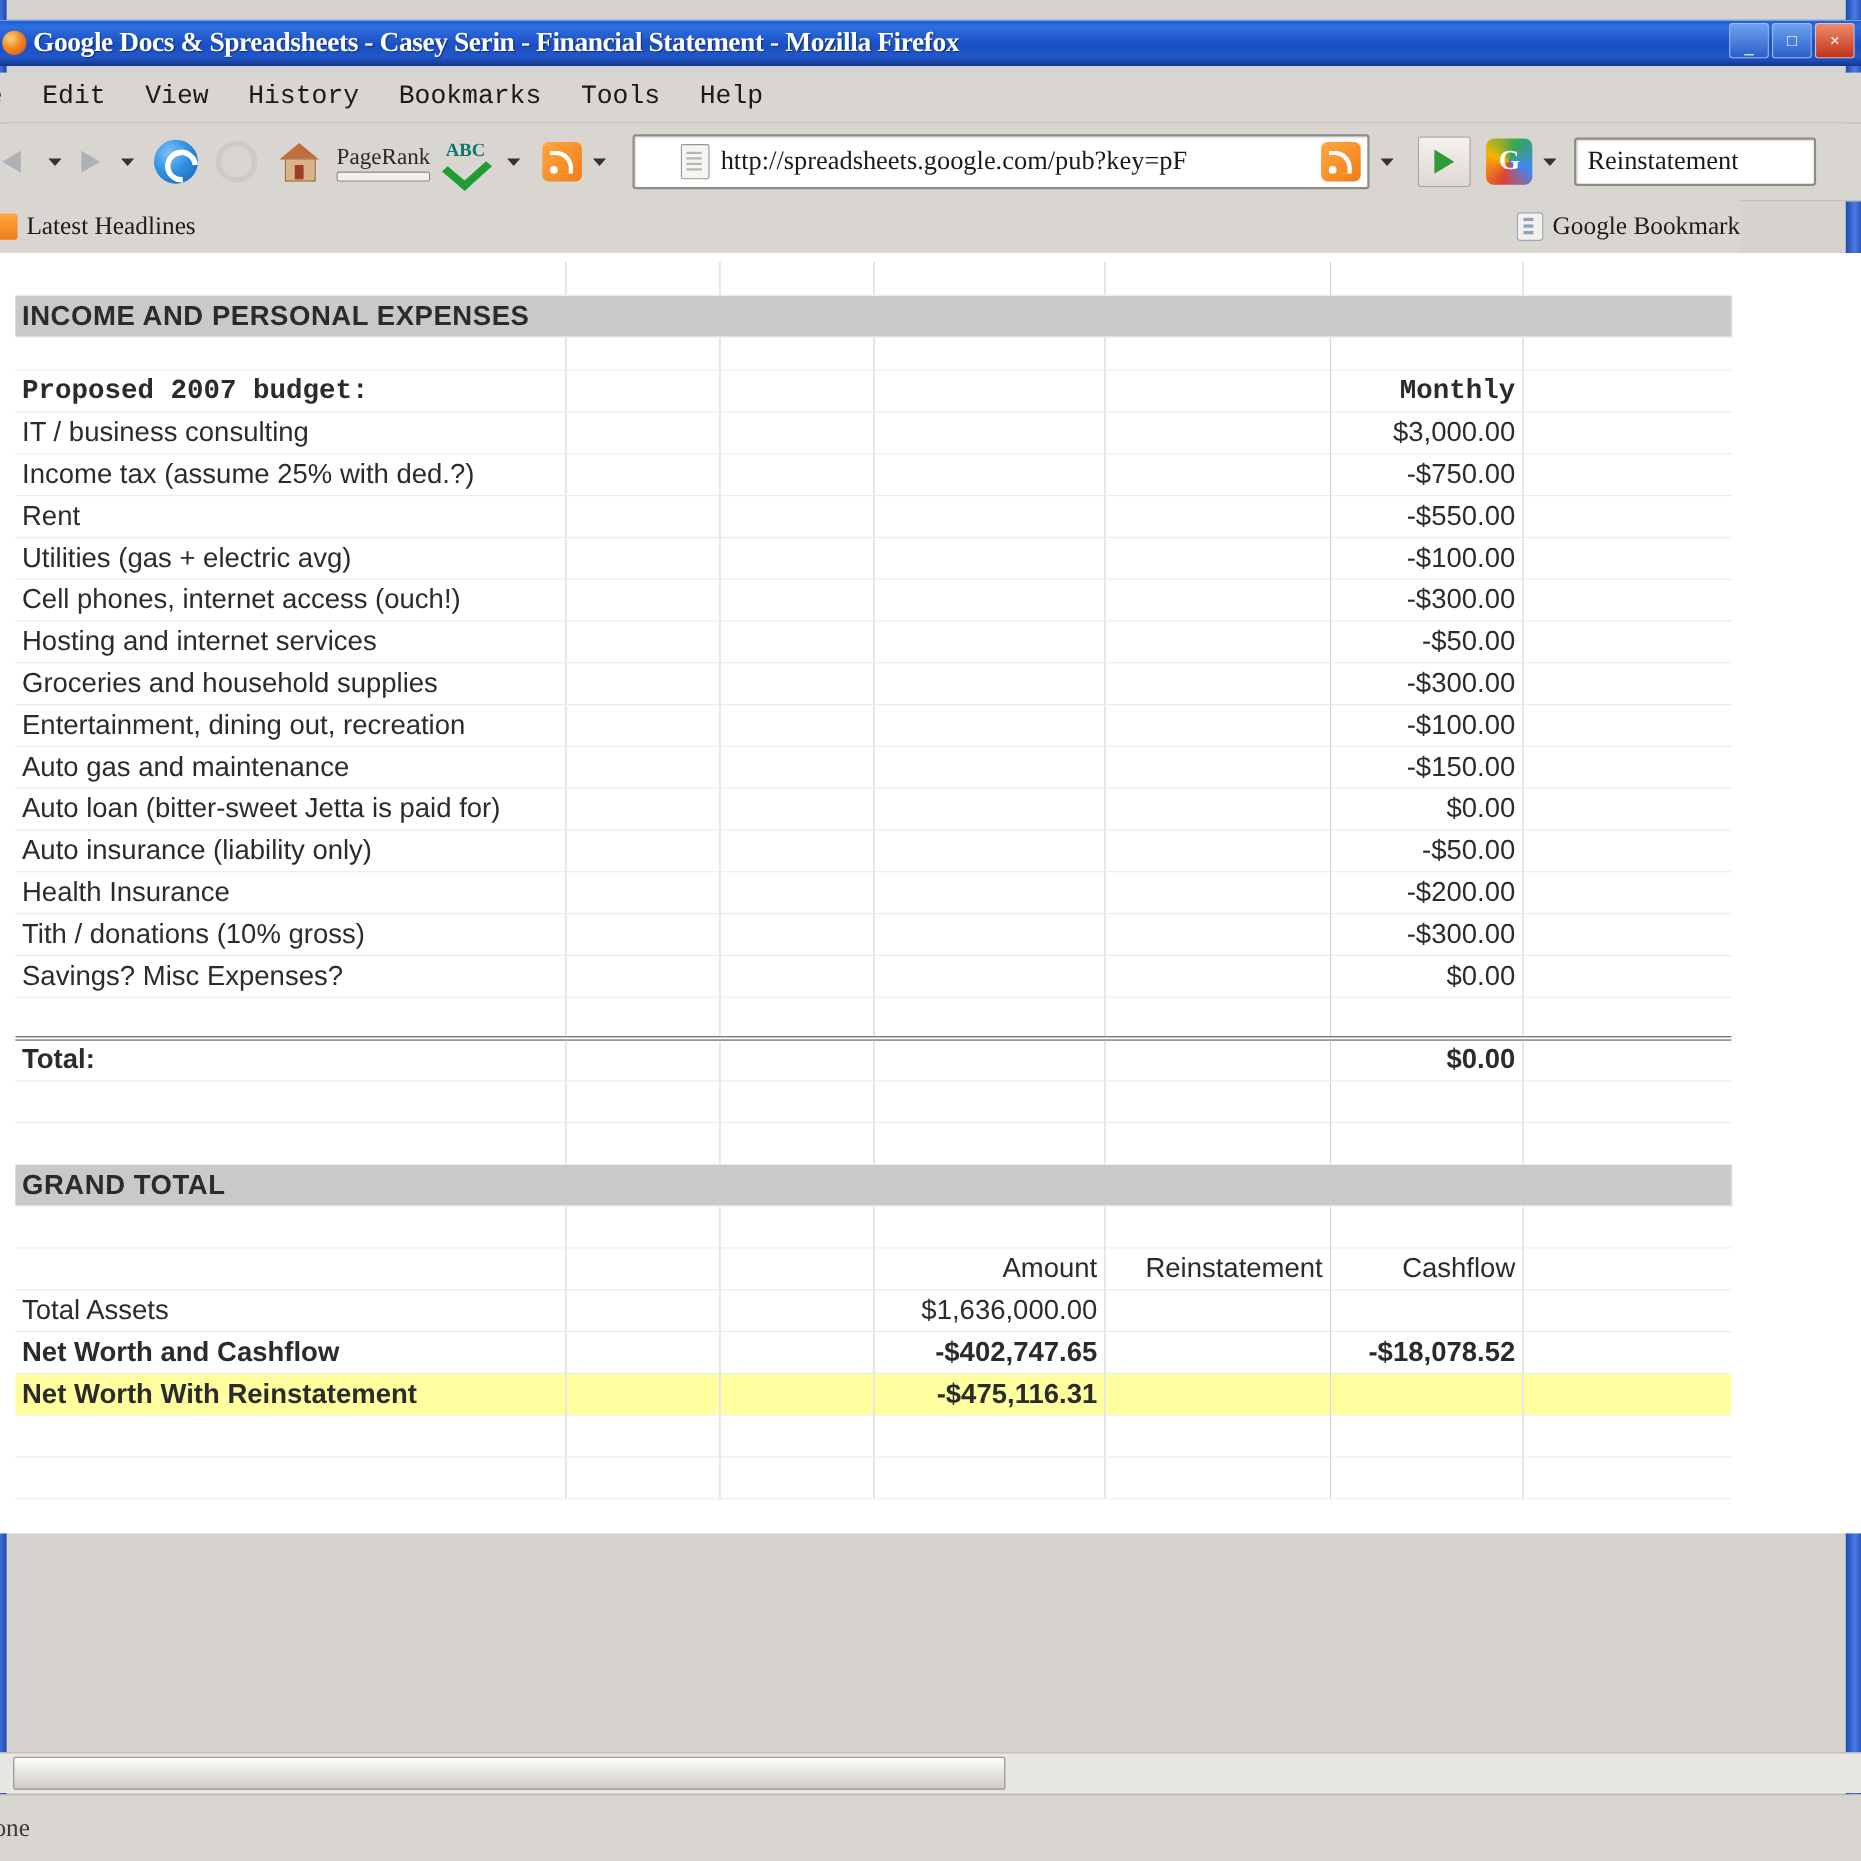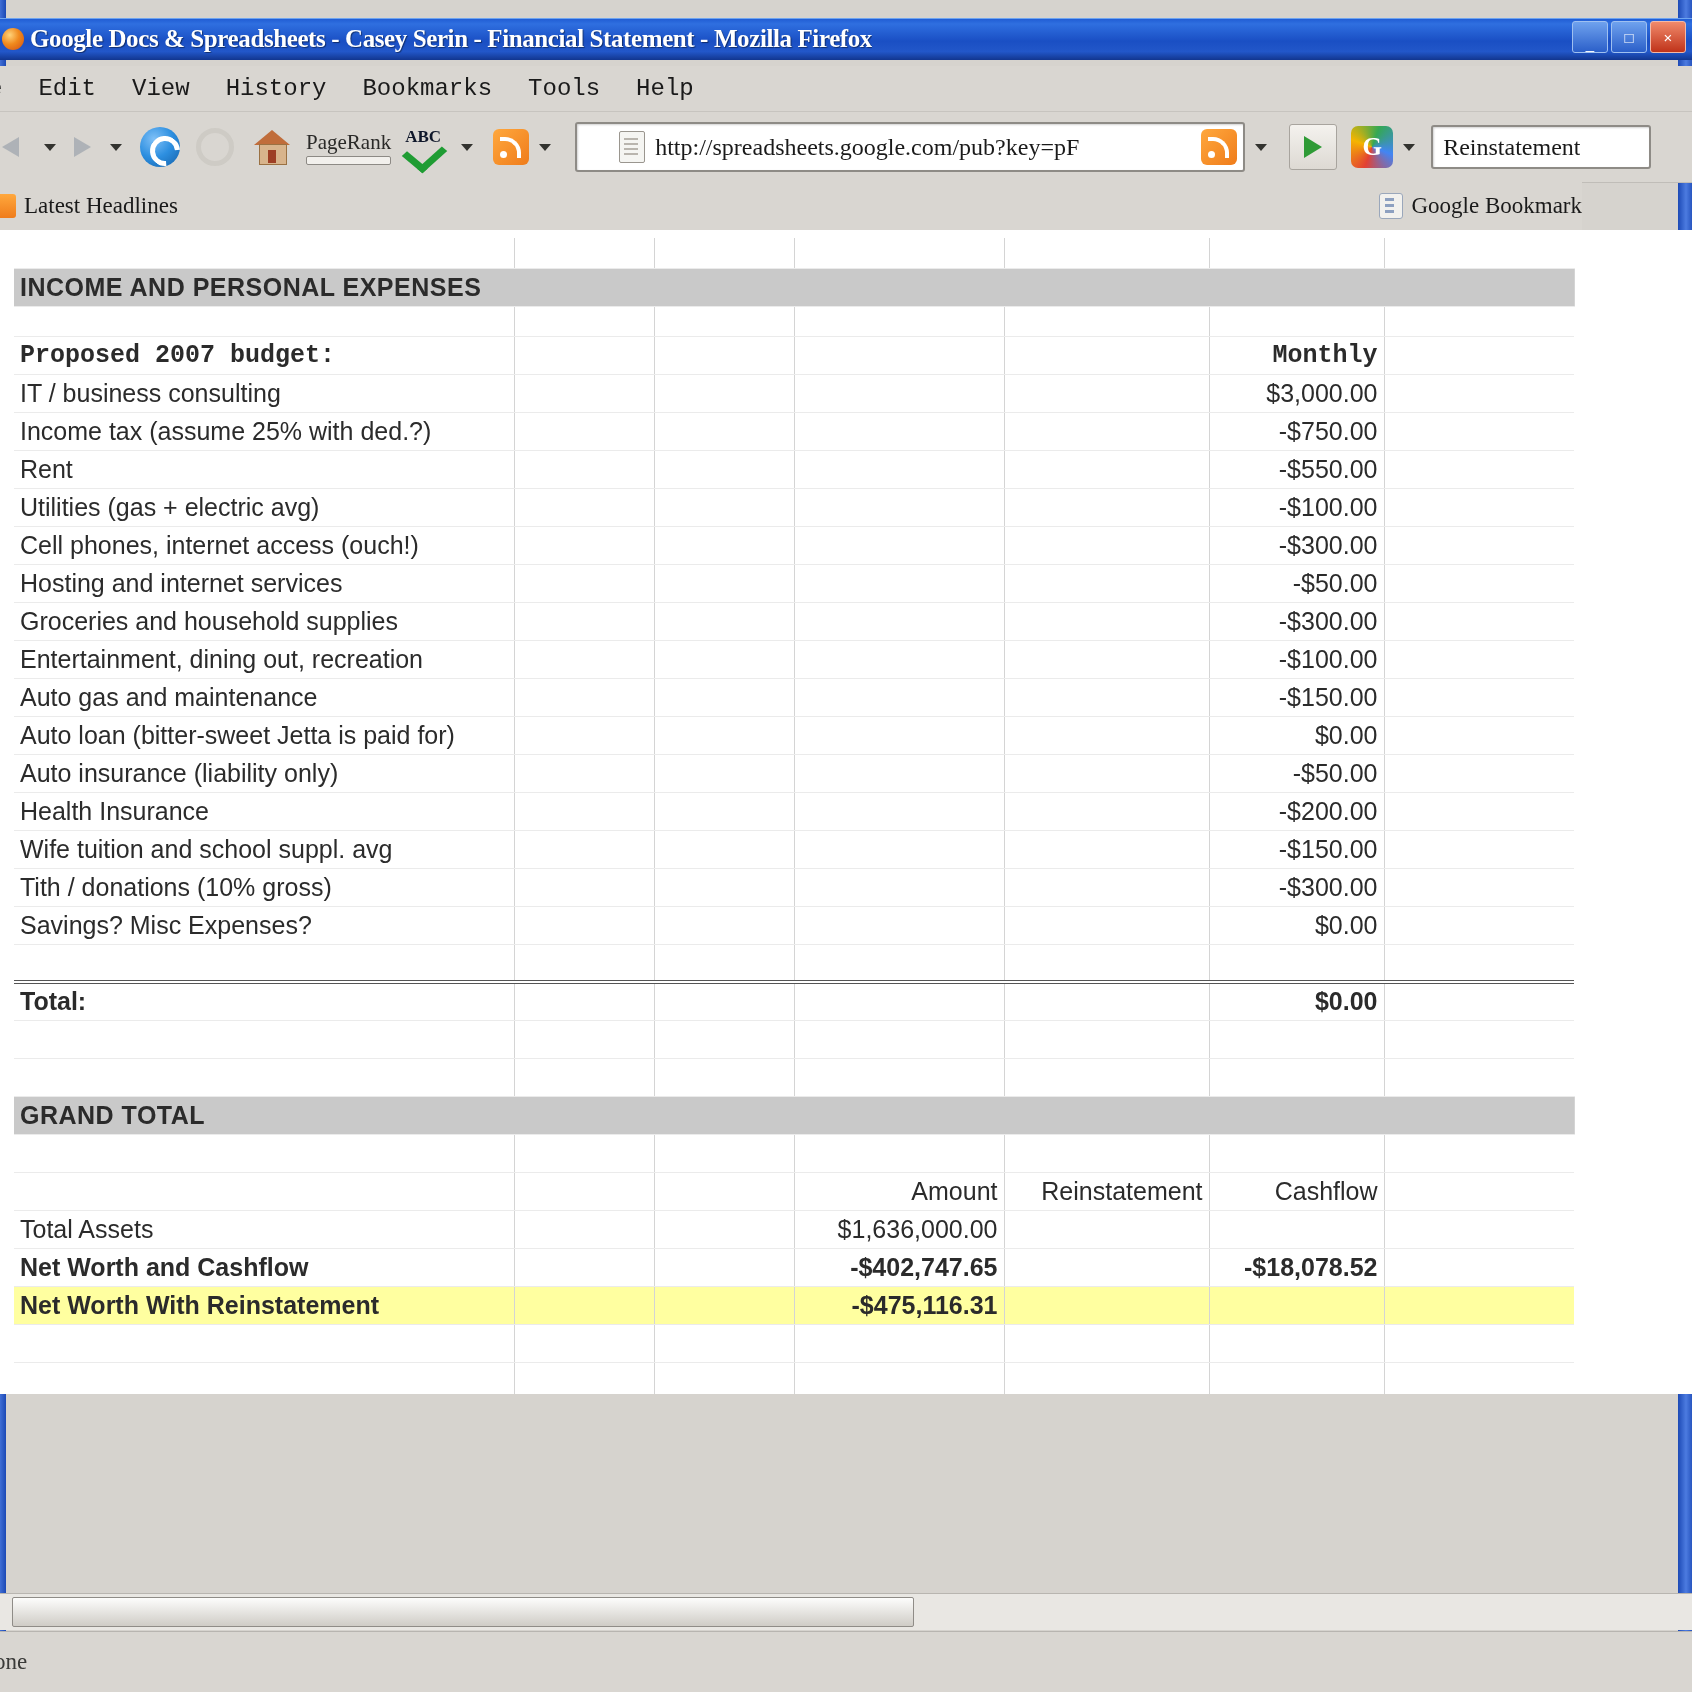--- a/index.html
+++ b/index.html
@@ -158,21 +158,21 @@
     font-family: "Liberation Serif", serif;
     font-size: 21px; color: #2a2a28; white-space: nowrap;
   }
   .pagerank .bar {
     display: block; height: 7px; margin-top: 1px;
     border: 1px solid #8d8a85; background: #f2f0ec; border-radius: 2px;
   }
   .abc-ico { margin-left: 14px; flex: none; position: relative; width: 46px; height: 40px; }
   .abc-ico .abc {
     position: absolute; left: 0; top: 0;
-    font-size: 17px; font-weight: bold; color: #0f172a;
+    font-size: 17px; font-weight: bold; color: #0f766e;
     font-family: "Liberation Serif", serif;
   }
   .abc-ico .check {
     position: absolute; left: 6px; top: 10px;
     width: 20px; height: 26px;
     border-right: 7px solid #1f9c33;
     border-bottom: 7px solid #1f9c33;
     transform: rotate(40deg) skewX(-8deg);
   }
   .rss-ico {
@@ -621,29 +621,20 @@
       <tr>
         <td>Health Insurance</td>
         <td></td>
             <td></td>
             <td></td>
             <td></td>
         <td class="num">-$200.00</td>
         <td class="nb-right"></td>
       </tr>
       <tr>
-        <td>Wife tuition and school suppl. avg</td>
-        <td></td>
-            <td></td>
-            <td></td>
-            <td></td>
-        <td class="num">-$150.00</td>
-        <td class="nb-right"></td>
-      </tr>
-      <tr>
         <td>Tith / donations (10% gross)</td>
         <td></td>
             <td></td>
             <td></td>
             <td></td>
         <td class="num">-$300.00</td>
         <td class="nb-right"></td>
       </tr>
       <tr>
         <td>Savings? Misc Expenses?</td>

